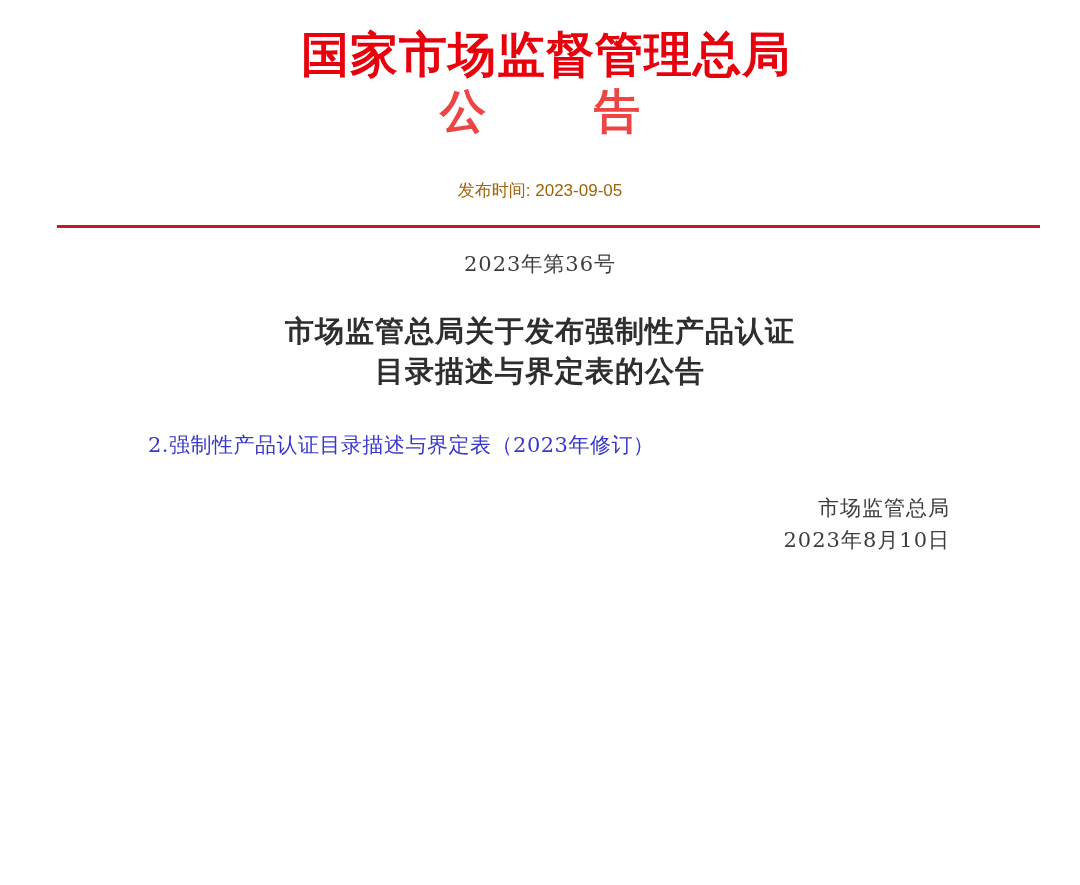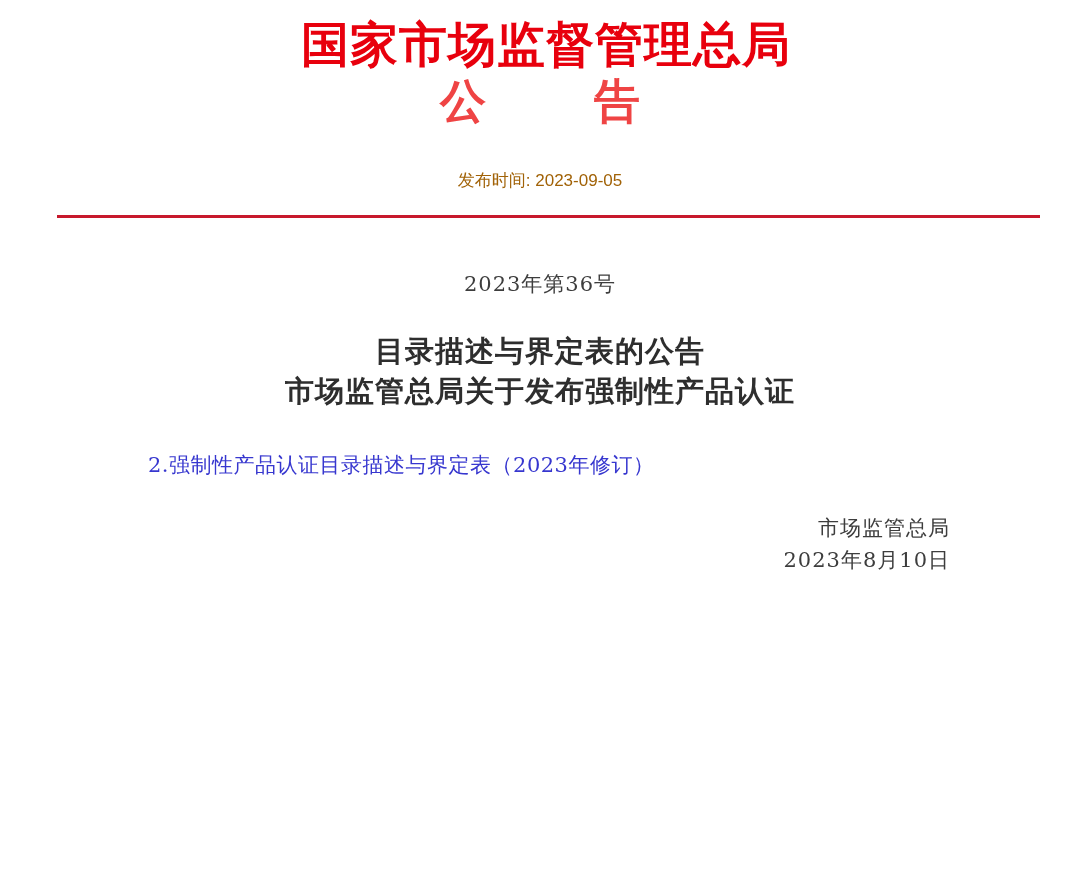--- a/index.html
+++ b/index.html
@@ -10,21 +10,21 @@
     font-family: "DejaVu Serif", "Liberation Serif", serif;
     overflow: hidden;
   }
   .page {
     position: relative;
     width: 1080px;
     height: 885px;
     background: #ffffff;
   }
   .agency-title {
-    margin-top: 16px;
+    margin-top: 26px;
     text-align: center;
     color: #e8000d;
     font-size: 48px;
     font-weight: bold;
     letter-spacing: 1px;
     line-height: 1.2;
     padding-left: 12px;
   }
   .gonggao {
     text-align: center;
@@ -42,21 +42,21 @@
     font-size: 17px;
     line-height: 1.2;
     font-family: "Liberation Sans", "DejaVu Sans", sans-serif;
   }
   .red-rule {
     border: none;
     border-top: 3px solid #c7182c;
     margin: 24px 40px 0 57px;
   }
   .doc-number {
-    margin-top: 54px;
+    margin-top: 24px;
     text-align: center;
     color: #3d3d3d;
     font-size: 21px;
     line-height: 25px;
     letter-spacing: 1px;
   }
   .doc-title {
     margin-top: 34px;
     text-align: center;
     color: #2e2e2e;
@@ -107,22 +107,22 @@
 
   <div class="gonggao">公 告</div>
 
   <div class="pubdate">发布时间: 2023-09-05</div>
 
   <hr class="red-rule">
 
   <div class="doc-number">2023年第36号</div>
 
   <h2 class="doc-title">
+    <span class="line">市场监管总局关于发布强制性产品认证</span>
     <span class="line">目录描述与界定表的公告</span>
-    <span class="line">市场监管总局关于发布强制性产品认证</span>
   </h2>
 
 
   <div class="attachments">
     <div class="att-row att-row-2">
       <a class="att-link">2.强制性产品认证目录描述与界定表（2023年修订）</a>
     </div>
   </div>
 
   <div class="signature">

